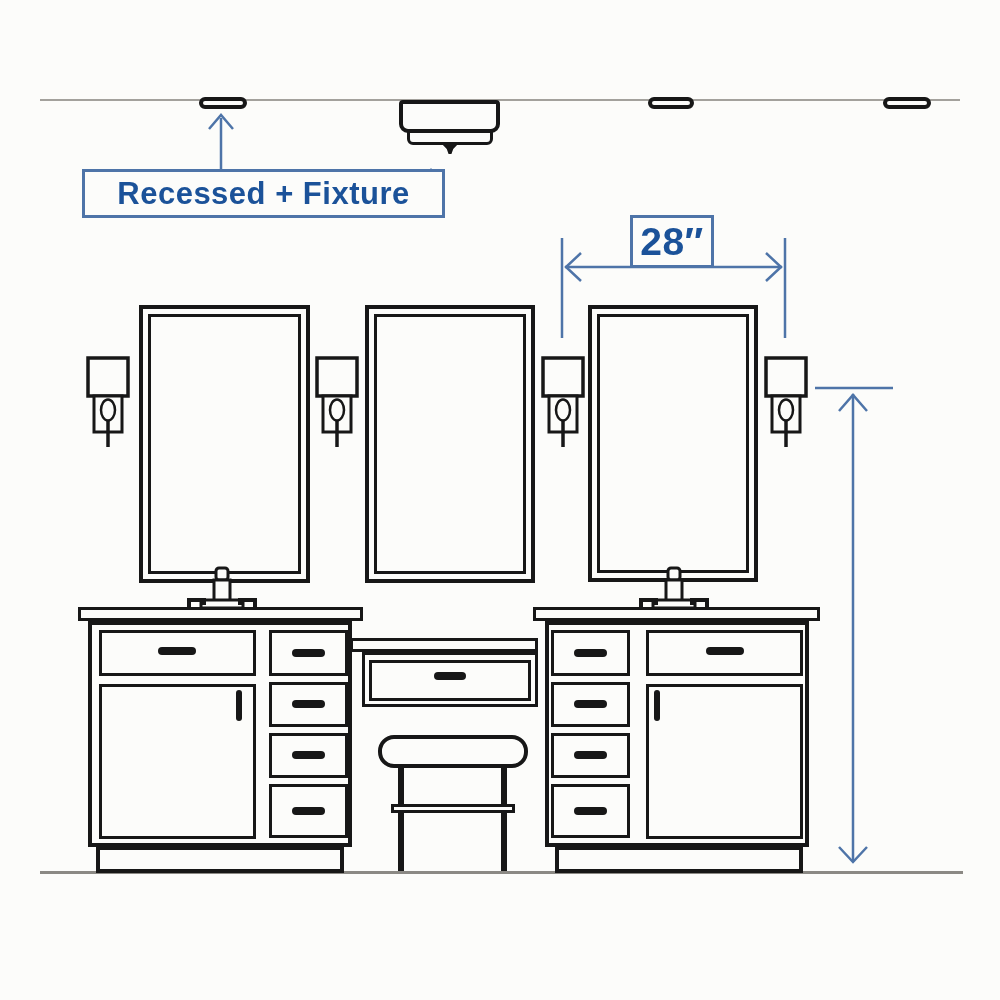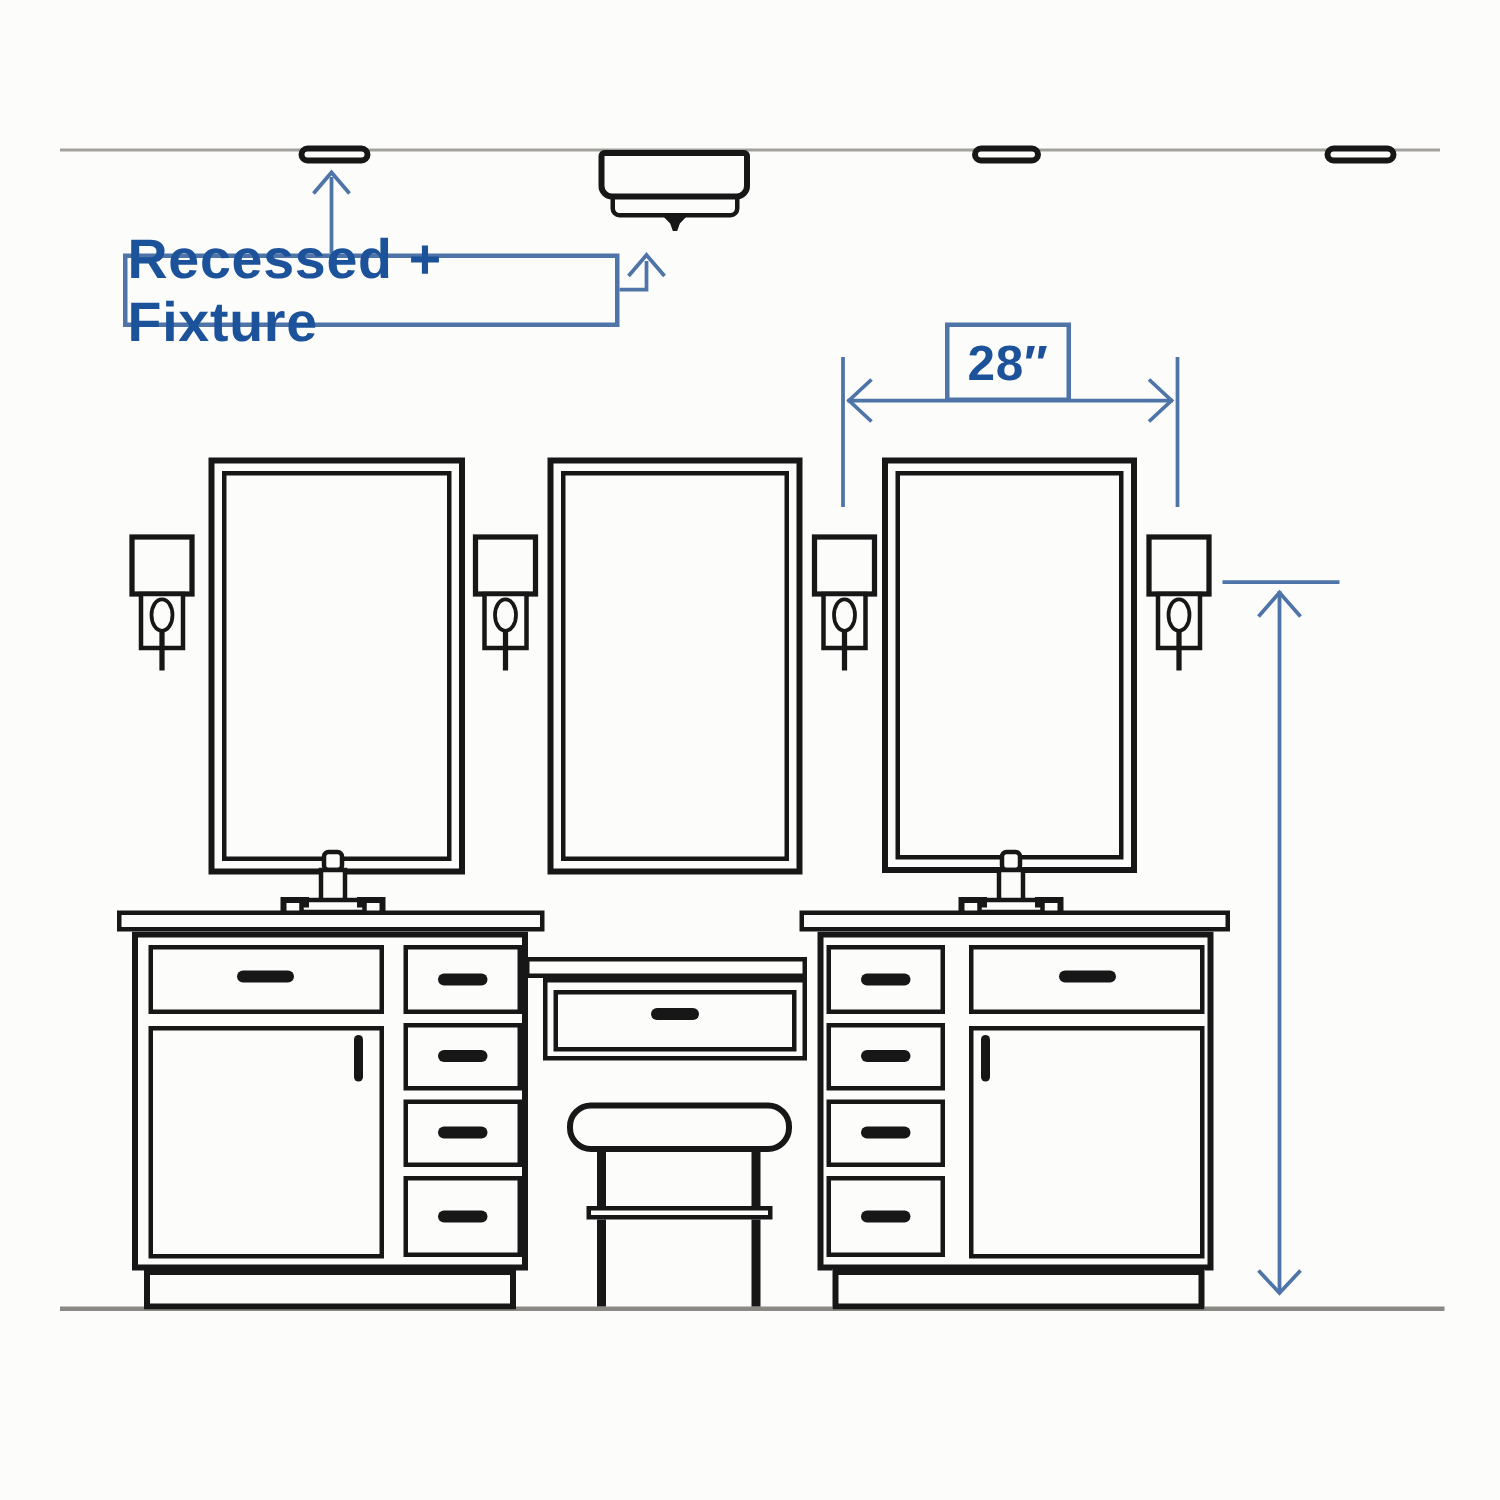--- a/index.html
+++ b/index.html
@@ -165,20 +165,20 @@
     </g>
 
     <g>
       <line x1="815" y1="388" x2="893" y2="388" stroke="currentColor" stroke-width="2.5"></line>
       <line x1="853" y1="394" x2="853" y2="862" stroke="currentColor" stroke-width="2.5"></line>
       <path d="M839,411 L853,395 L867,411" fill="none" stroke="currentColor" stroke-width="2.5"></path>
       <path d="M839,847 L853,862 L867,847" fill="none" stroke="currentColor" stroke-width="2.5"></path>
     </g>
   </svg>
 
-  <div class="label-box" style="left:82px;top:169px;width:331px;height:49px;font-size:37px;">
+  <div class="label-box" style="left:82px;top:169px;width:363px;height:49px;font-size:31px;">
     <span>Recessed + Fixture</span>
   </div>
-  <div class="label-box" style="left:630px;top:215px;width:84px;height:53px;font-size:33px;text-align:center;">
+  <div class="label-box" style="left:630px;top:215px;width:84px;height:53px;font-size:39px;text-align:center;">
     <span>28″</span>
   </div>
 
 </div>
 
 </body></html>

